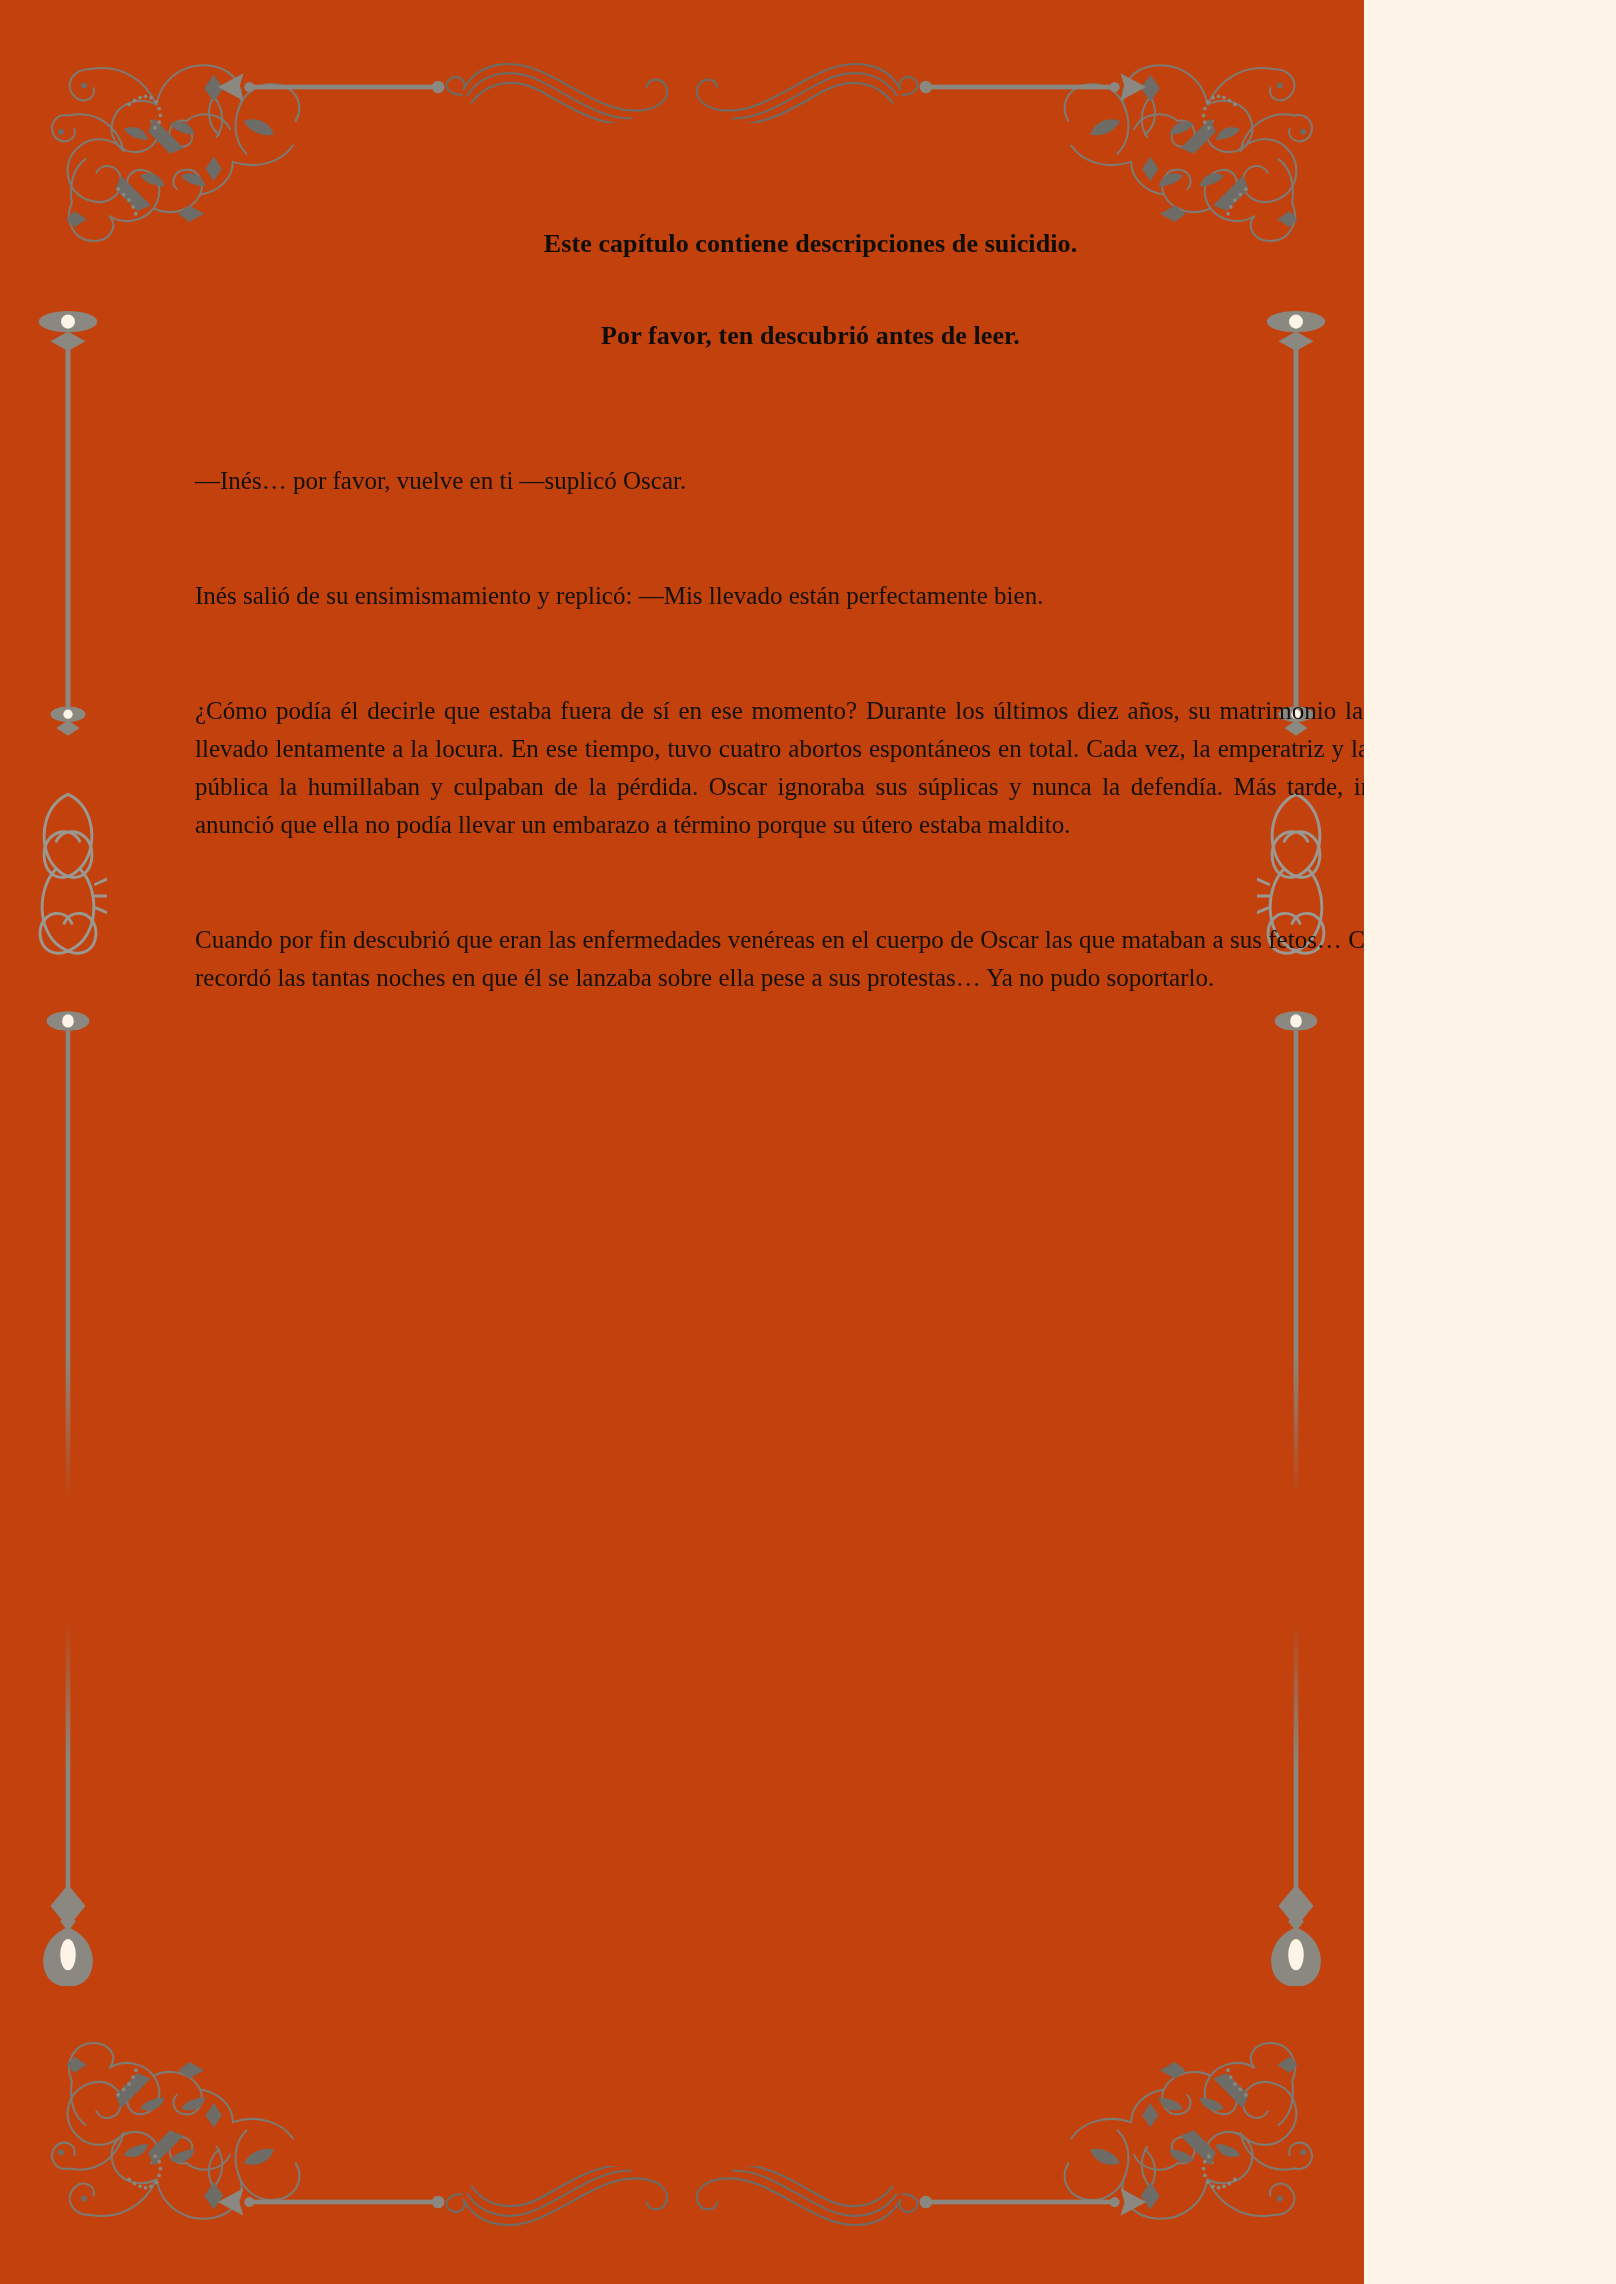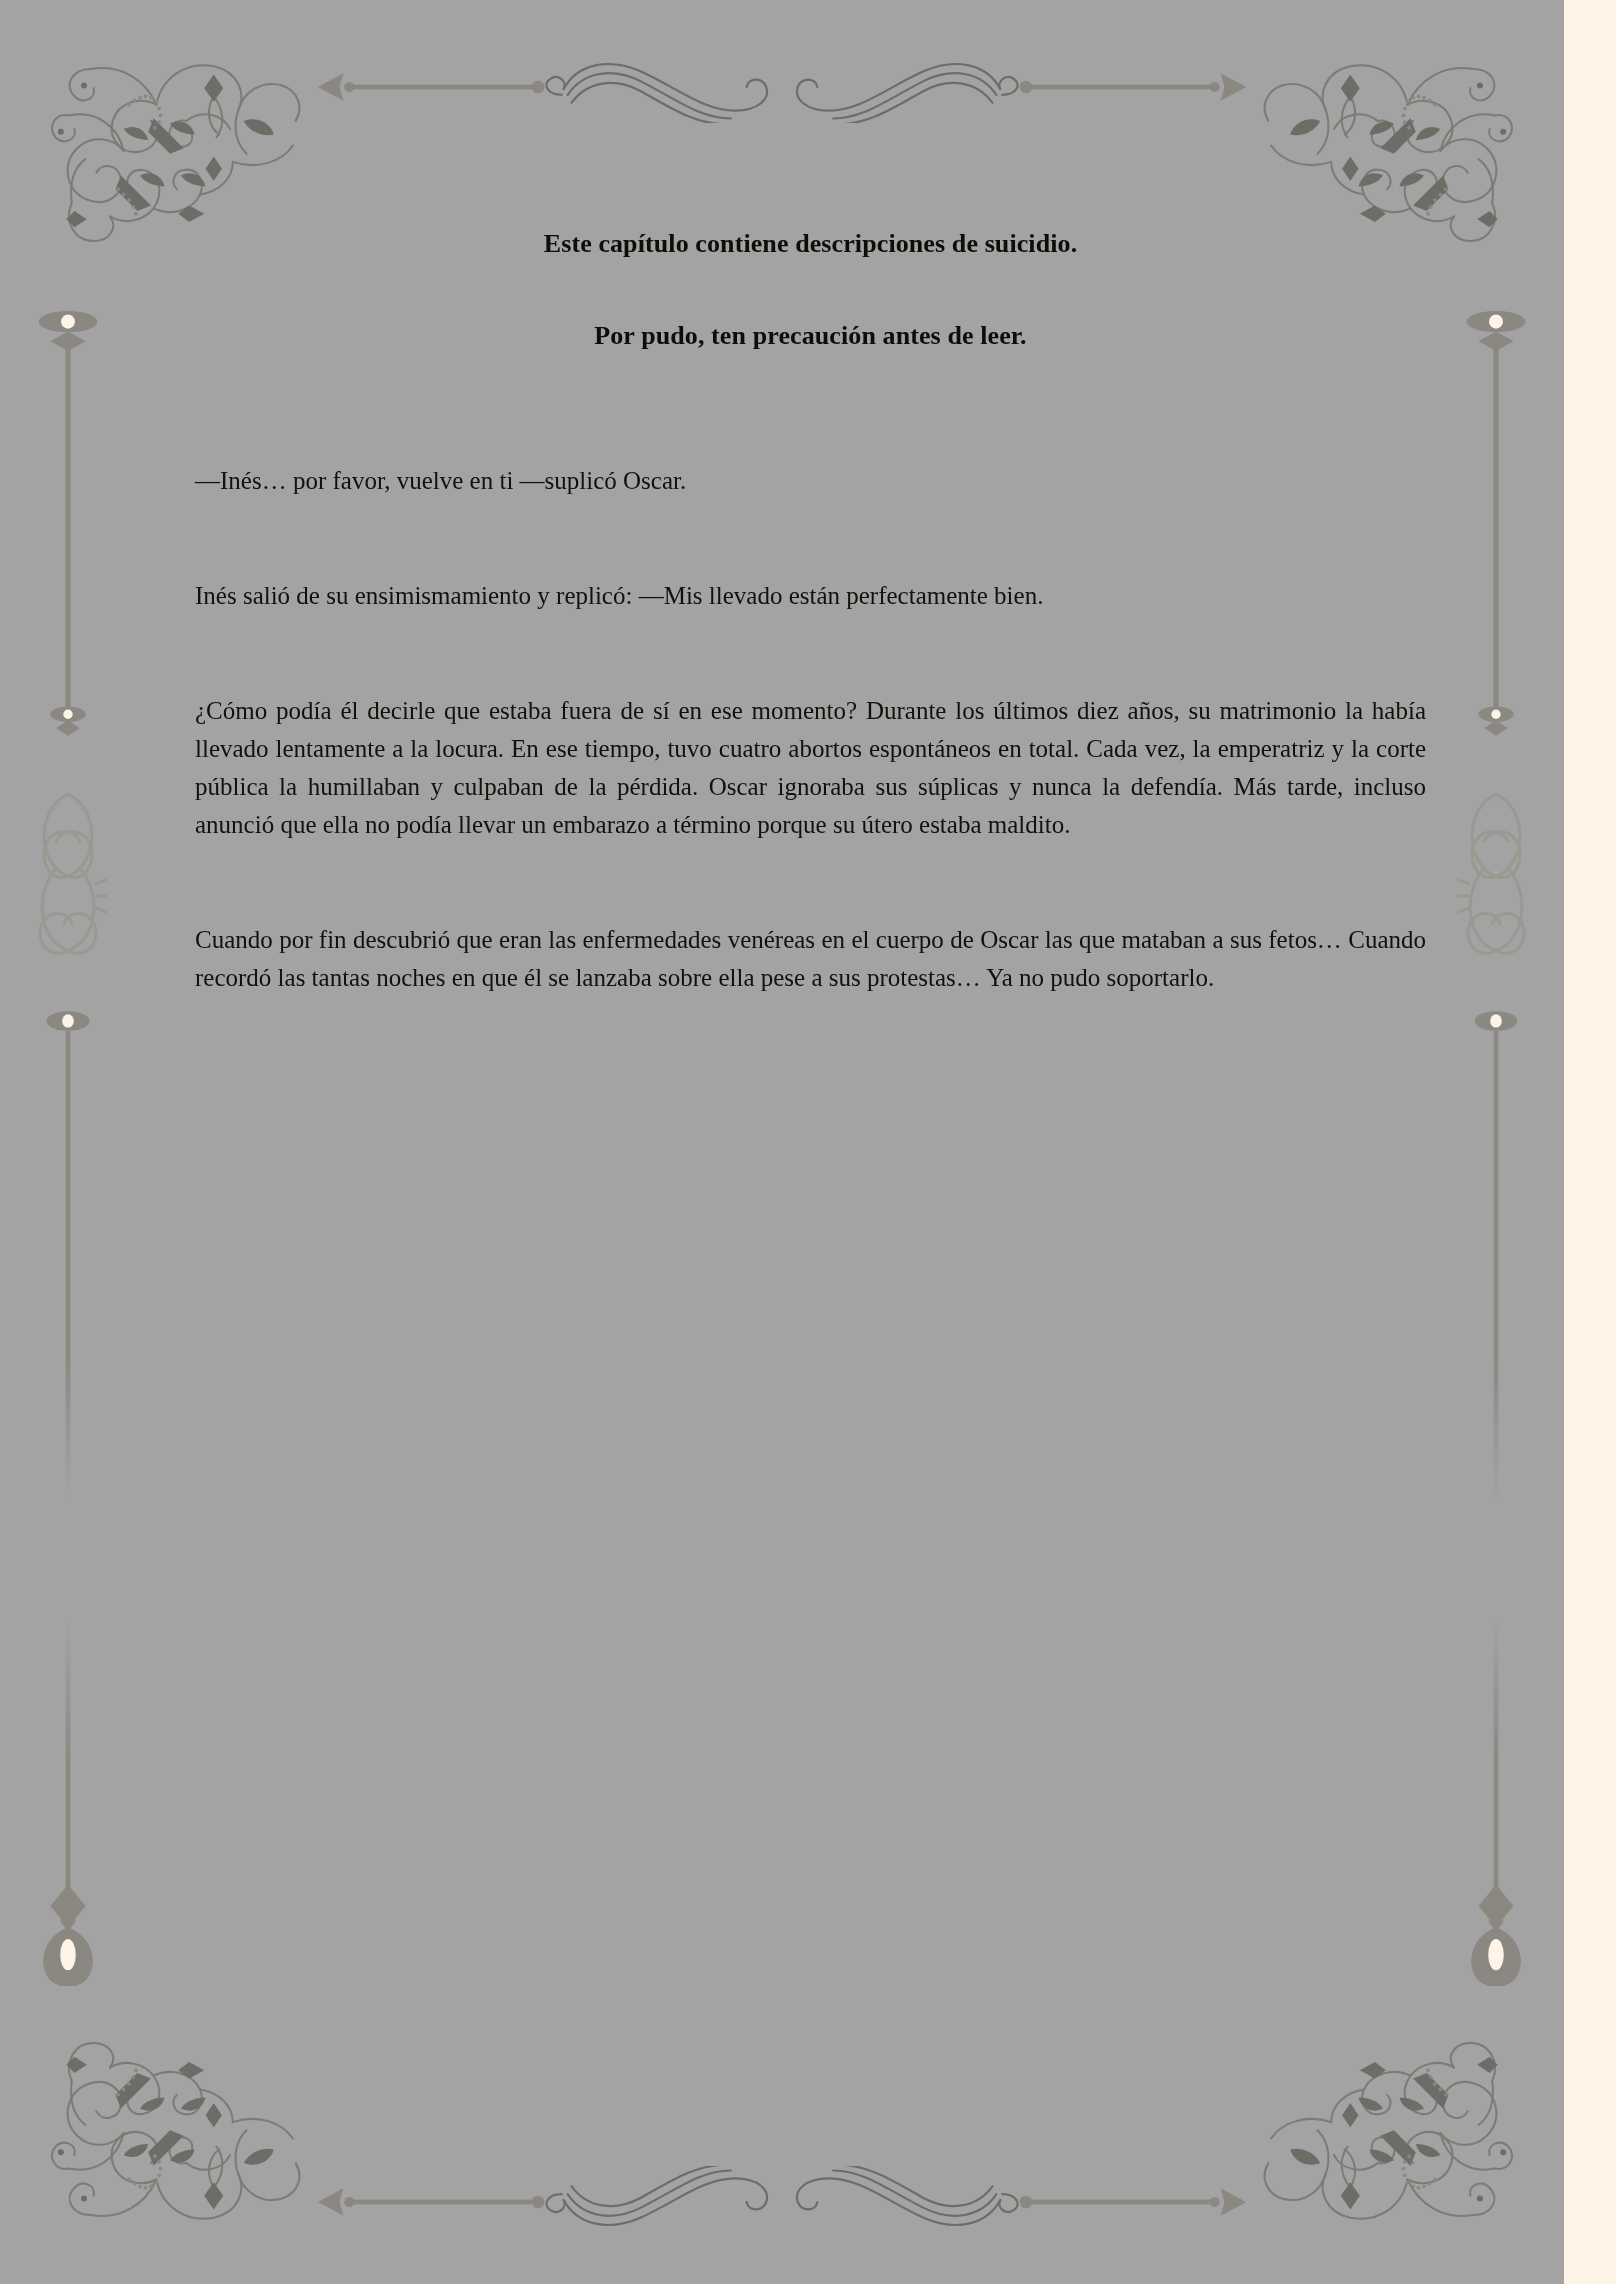--- a/index.html
+++ b/index.html
@@ -6,23 +6,23 @@
     margin: 0;
     padding: 0;
     background: #fdf3e7;
   }
   body {
     font-family: "Liberation Serif", "DejaVu Serif", serif;
   }
 
   .page {
     position: relative;
-    width: 1564px;
+    width: 1364px;
     height: 2284px;
-    background: #a3a3a3;
+    background: #c2410c;
     overflow: hidden;
     box-sizing: border-box;
   }
 
   
   .corner {
     position: absolute;
     width: 273px;
     height: 273px;
     pointer-events: none;
@@ -475,21 +475,21 @@
         <path d="M20 822 l4 5 -4 5 -4 -5 z"></path>
         <path d="M20 830 C32 834 36 848 30 856 C25 862 15 862 10 856 C4 848 8 834 20 830 z"></path>
         <ellipse cx="20" cy="844" rx="4" ry="8" fill="#fdf3e7"></ellipse>
       </g>
     </svg>
   </div>
 
   <div class="content">
 
     <div class="notice notice-1">Este capítulo contiene descripciones de suicidio.</div>
-    <div class="notice notice-2">Por pudo, ten precaución antes de leer.</div>
+    <div class="notice notice-2">Por favor, ten descubrió antes de leer.</div>
 
     <div class="body-text">
       <p class="para single">—Inés… por favor, vuelve en ti —suplicó Oscar.</p>
       <p class="para single">Inés salió de su ensimismamiento y replicó: —Mis llevado están perfectamente bien.</p>
       <p class="para">¿Cómo podía él decirle que estaba fuera de sí en ese momento? Durante los últimos diez años, su matrimonio la había llevado lentamente a la locura. En ese tiempo, tuvo cuatro abortos espontáneos en total. Cada vez, la emperatriz y la corte pública la humillaban y culpaban de la pérdida. Oscar ignoraba sus súplicas y nunca la defendía. Más tarde, incluso anunció que ella no podía llevar un embarazo a término porque su útero estaba maldito.</p>
       <p class="para">Cuando por fin descubrió que eran las enfermedades venéreas en el cuerpo de Oscar las que mataban a sus fetos… Cuando recordó las tantas noches en que él se lanzaba sobre ella pese a sus protestas… Ya no pudo soportarlo.</p>
     </div>
 
   </div>
 

